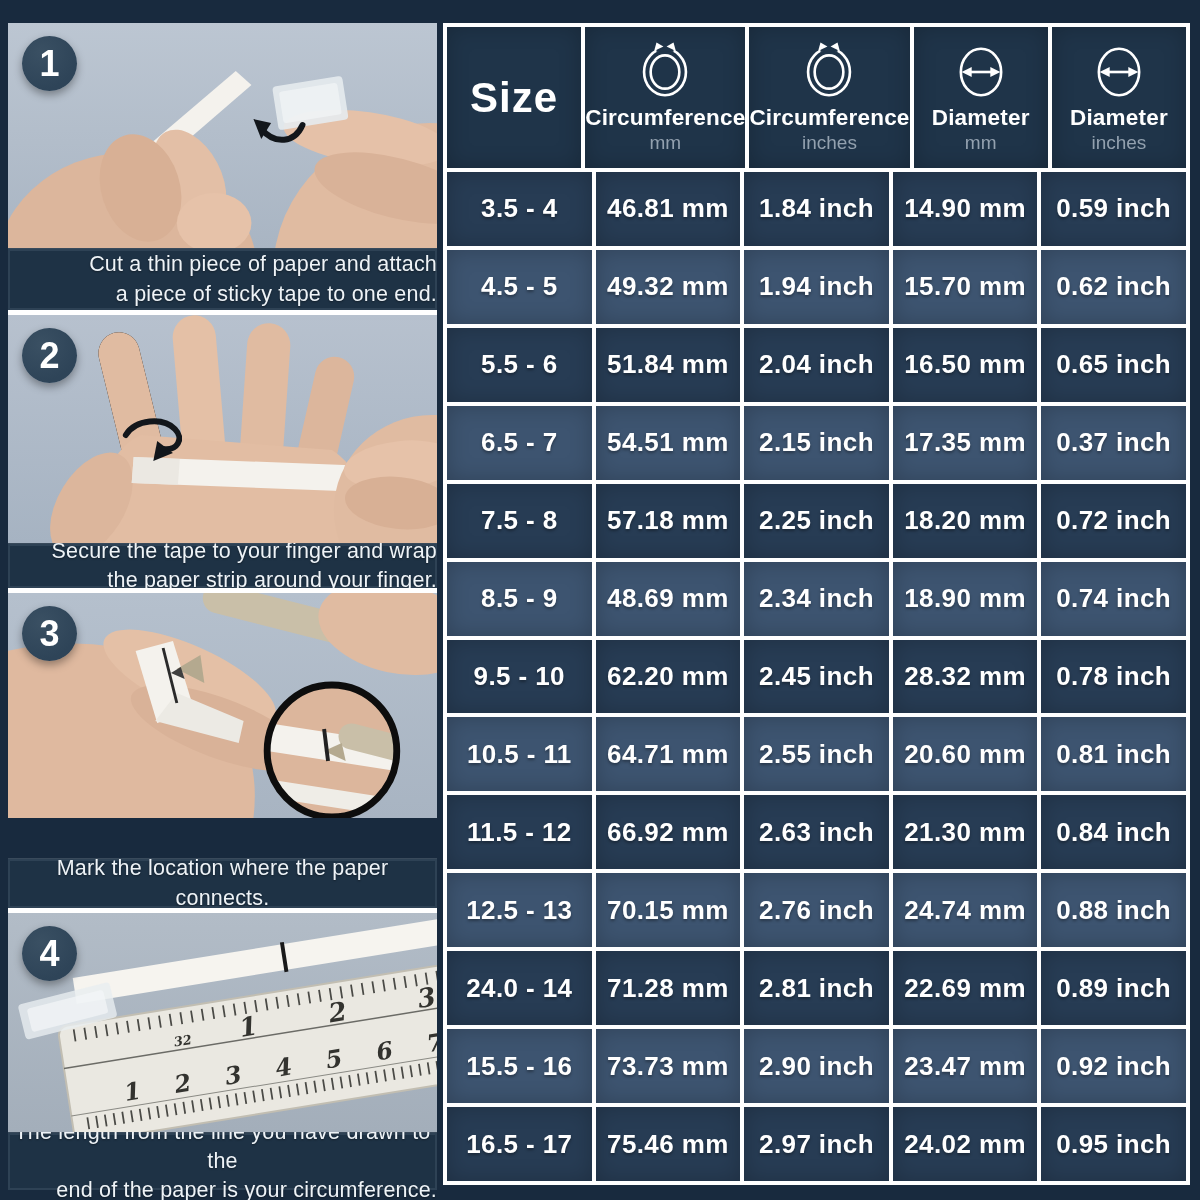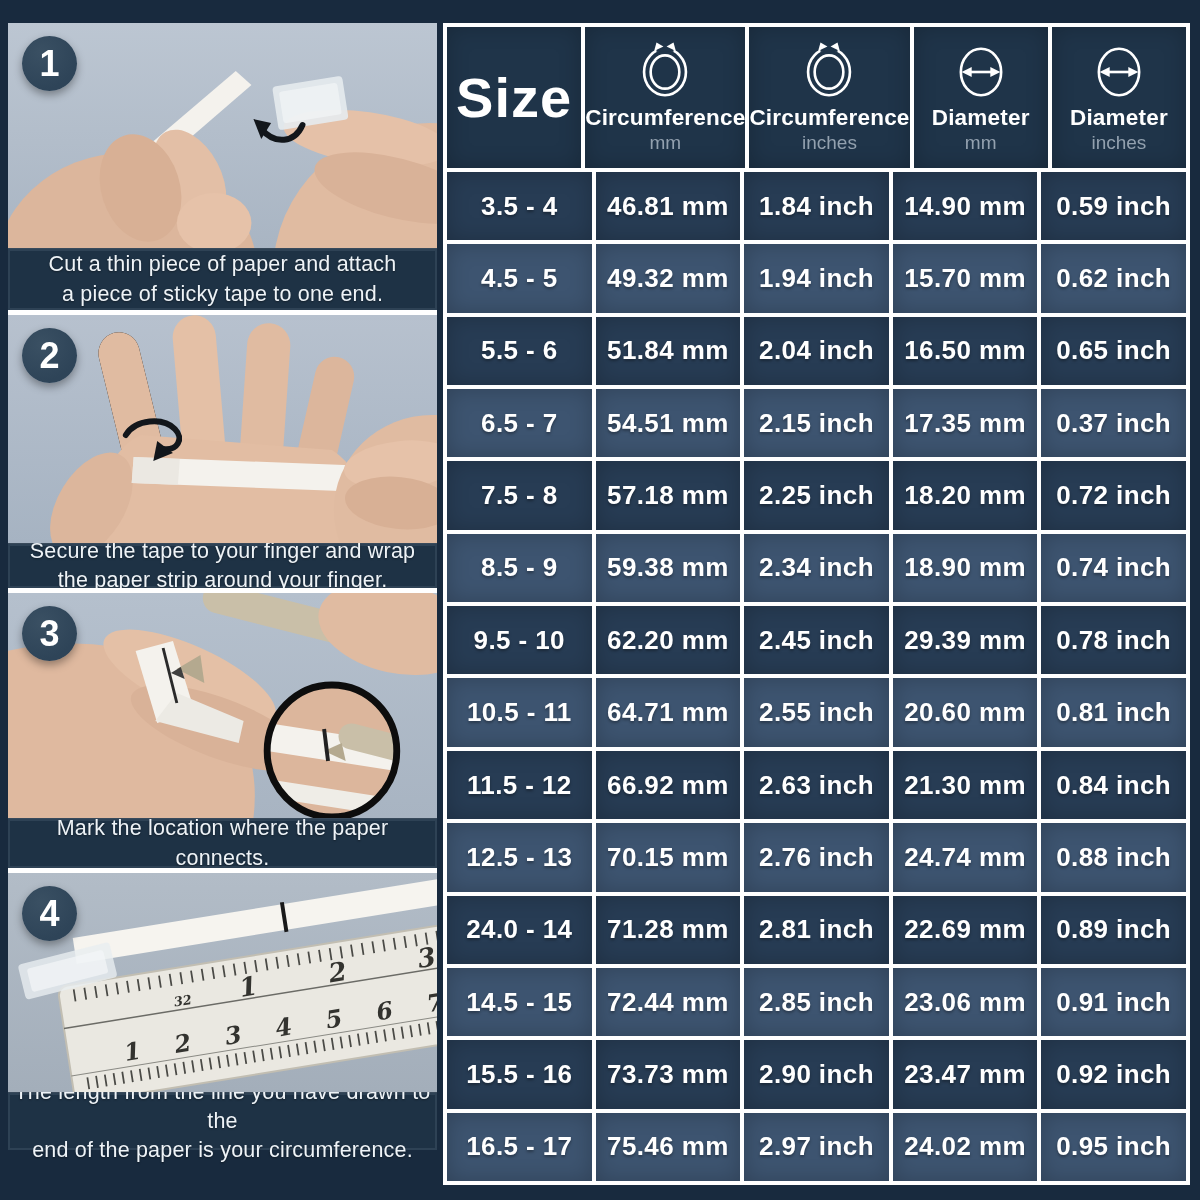--- a/index.html
+++ b/index.html
@@ -17,41 +17,41 @@
   .left-col{width:437px;flex:none;padding:23px 0 0 8px;display:flex;flex-direction:column;}
   .step{display:flex;flex-direction:column;}
   .photo{position:relative;overflow:hidden;background:var(--photo-bg,#b4bfcc);}
   .photo svg{position:absolute;inset:0;width:100%;height:100%;display:block;}
   .badge{position:absolute;top:13px;left:14px;width:55px;height:55px;border-radius:50%;
     background:radial-gradient(circle at 35% 30%, #3a5063, var(--badge-bg,#2e4458) 70%);
     display:flex;align-items:center;justify-content:center;color:#fff;font-size:36px;font-weight:bold;
     box-shadow:0 4px 8px rgba(0,0,0,.35);}
   .caption{background:var(--caption-bg,#1e3245);border-top:1px solid rgba(255,255,255,.12);
     box-shadow:inset 0 0 0 2px rgba(120,140,160,.18);
-    display:flex;flex-direction:column;justify-content:center;align-items:center;text-align:center;
+    display:flex;flex-direction:column;justify-content:center;align-items:flex-end;text-align:center;
     color:#eef3f7;}
   .cap-line{font-size:21.5px;line-height:1.36;letter-spacing:.2px;text-shadow:0 1px 2px rgba(0,0,0,.4);}
   .cap-bold{font-weight:normal;}
   .sep{height:5px;background:#fff;flex:none;}
   .ph1{height:225px;} .cap1{height:62px;}
   .ph2{height:228px;} .cap2{height:45px;}
-  .ph3{height:225px;} .cap3{height:50px;}
+  .ph3{height:225px;} .cap3{height:50px;margin-top:40px;}
   .ph4{height:219px;} .cap4{height:58px;}
 
   
   .table-wrap{flex:1;margin:23px 10px 15px 6px;background:var(--grid-line,#fff);padding:4px;
     display:flex;flex-direction:column;gap:4px;}
   .t-row{display:grid;grid-template-columns:repeat(5,1fr);gap:4px;min-height:0;}
   .header-row{height:141px;flex:none;}
   .rows{flex:1;display:grid;grid-auto-rows:1fr;gap:4px;}
   .hcell,.cell{display:flex;flex-direction:column;align-items:center;justify-content:center;
     background:var(--panel-bg,#1f3449);color:#fff;box-shadow:inset 0 0 22px rgba(0,0,0,.22);}
   .hcell .h-label{font-size:22.5px;font-weight:bold;letter-spacing:.2px;margin-top:2px;}
   .hcell .h-sub{font-size:19px;color:var(--unit-text,#93a1af);margin-top:1px;}
-  .size-head{font-size:56px;font-weight:bold;letter-spacing:1px;}
+  .size-head{font-size:42px;font-weight:bold;letter-spacing:1px;}
   .hicon{height:62px;display:flex;align-items:flex-end;justify-content:center;}
   .cell{font-size:26px;font-weight:bold;letter-spacing:.4px;flex-direction:row;
     text-shadow:0 2px 3px rgba(0,0,0,.35);}
   .rows .t-row:nth-child(odd) .cell{background:var(--row-dark,#273c54);}
   .rows .t-row:nth-child(even) .cell{background:var(--row-light,#3d5470);}
 </style>
 </head>
 <body>
 
 <div class="page">
@@ -350,31 +350,31 @@
   <div class="t-row">
     <div class="cell">7.5 - 8</div>
     <div class="cell">57.18 mm</div>
     <div class="cell">2.25 inch</div>
     <div class="cell">18.20 mm</div>
     <div class="cell">0.72 inch</div>
   </div>
 
   <div class="t-row">
     <div class="cell">8.5 - 9</div>
-    <div class="cell">59.38 mm</div>
+    <div class="cell">48.69 mm</div>
     <div class="cell">2.34 inch</div>
     <div class="cell">18.90 mm</div>
     <div class="cell">0.74 inch</div>
   </div>
 
   <div class="t-row">
     <div class="cell">9.5 - 10</div>
     <div class="cell">62.20 mm</div>
     <div class="cell">2.45 inch</div>
-    <div class="cell">29.39 mm</div>
+    <div class="cell">28.32 mm</div>
     <div class="cell">0.78 inch</div>
   </div>
 
   <div class="t-row">
     <div class="cell">10.5 - 11</div>
     <div class="cell">64.71 mm</div>
     <div class="cell">2.55 inch</div>
     <div class="cell">20.60 mm</div>
     <div class="cell">0.81 inch</div>
   </div>
@@ -396,27 +396,20 @@
   </div>
 
   <div class="t-row">
     <div class="cell">24.0 - 14</div>
     <div class="cell">71.28 mm</div>
     <div class="cell">2.81 inch</div>
     <div class="cell">22.69 mm</div>
     <div class="cell">0.89 inch</div>
   </div>
 
-  <div class="t-row">
-    <div class="cell">14.5 - 15</div>
-    <div class="cell">72.44 mm</div>
-    <div class="cell">2.85 inch</div>
-    <div class="cell">23.06 mm</div>
-    <div class="cell">0.91 inch</div>
-  </div>
 
   <div class="t-row">
     <div class="cell">15.5 - 16</div>
     <div class="cell">73.73 mm</div>
     <div class="cell">2.90 inch</div>
     <div class="cell">23.47 mm</div>
     <div class="cell">0.92 inch</div>
   </div>
 
   <div class="t-row">

